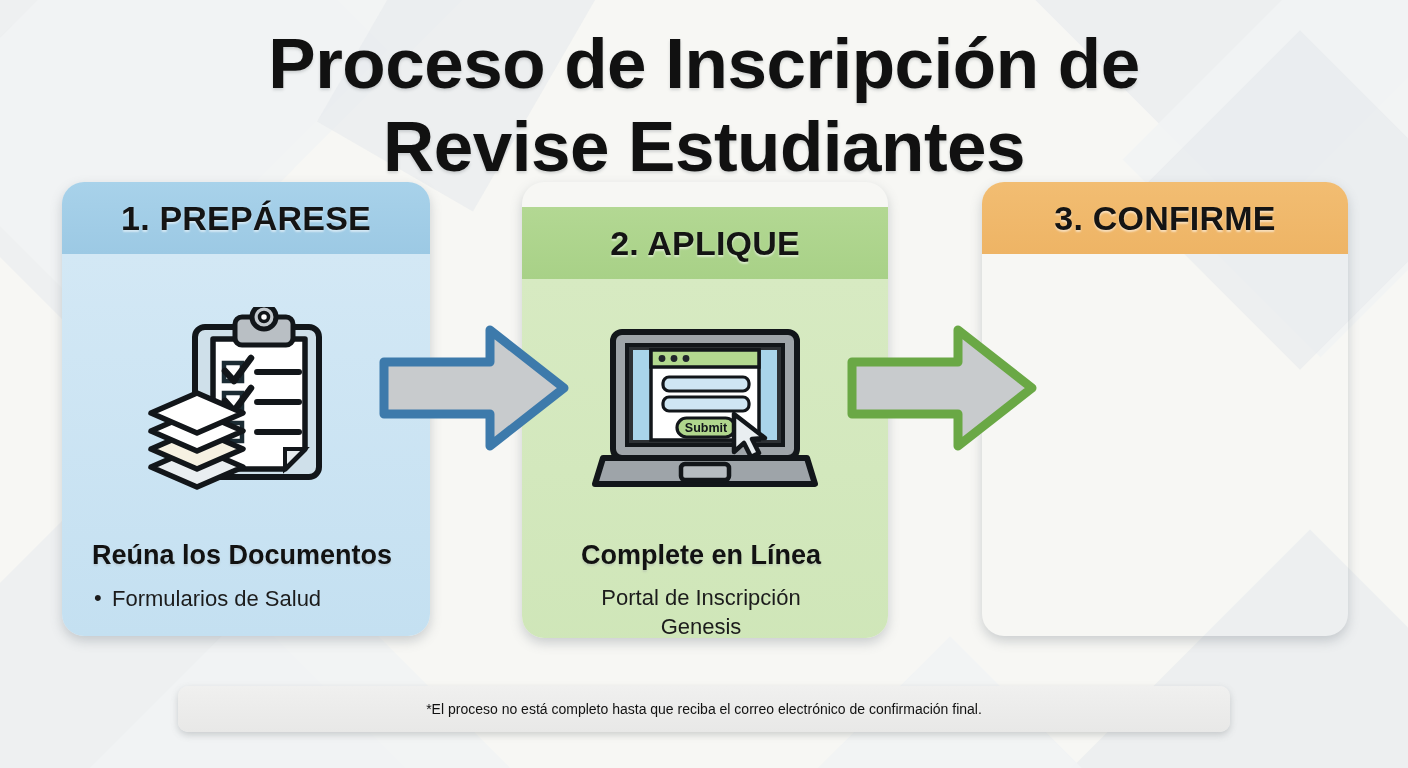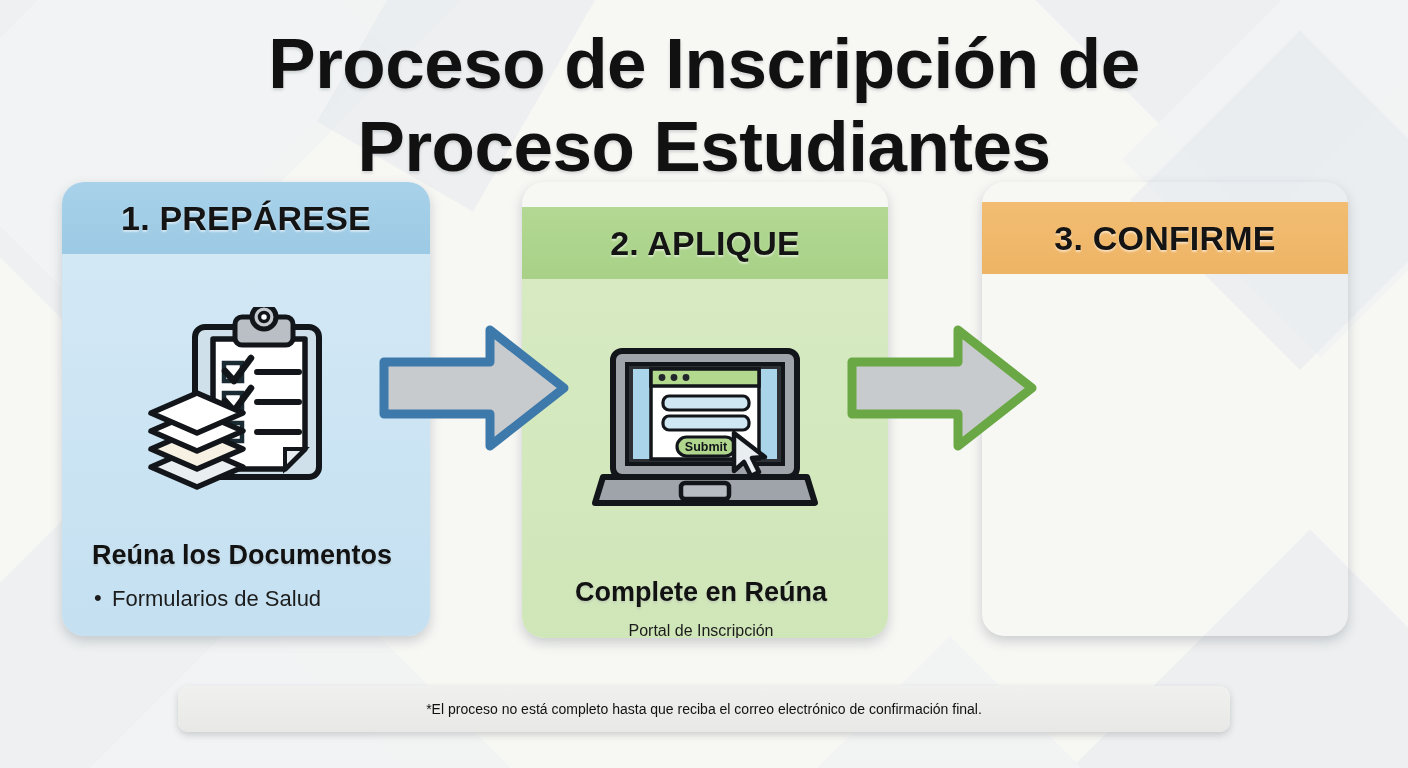--- a/index.html
+++ b/index.html
@@ -101,21 +101,21 @@
     text-align: center;
   }
   .card-title {
     font-size: 27px;
     font-weight: bold;
     color: #121212;
     margin-bottom: 12px;
     text-shadow: 0 2px 2px rgba(160,165,170,0.35);
   }
   .card-sub {
-    font-size: 16px;
+    font-size: 22px;
     color: #1c1c1c;
     line-height: 1.32;
   }
   .bullets {
     list-style: none;
     text-align: left;
     padding-left: 14px;
   }
   .bullets li {
     font-size: 22px;
@@ -136,21 +136,21 @@
   #card-1 .card-header { background: linear-gradient(180deg,#a8d2ea 0%, #9cc9e4 100%); }
   #card-1 .card-body   { background: linear-gradient(180deg,#d3e8f5 0%, #c4e0f1 100%); }
 
   
   #card-2 { left: 522px; width: 366px; height: 456px; }
   #card-2 .card-header { background: linear-gradient(180deg,#b3d893 0%, #a8d187 100%); margin-top: 25px; }
   #card-2 .card-body   { background: linear-gradient(180deg,#d7eac2 0%, #cfe6b8 100%); }
 
   
   #card-3 { left: 982px; width: 366px; height: 454px; }
-  #card-3 .card-header { background: linear-gradient(180deg,#f2bd72 0%, #eeb465 100%); margin-top: 20px; }
+  #card-3 .card-header { background: linear-gradient(180deg,#f2bd72 0%, #eeb465 100%); }
   #card-3 .card-body   { background: linear-gradient(180deg,#fadfb6 0%, #f7d7a7 100%); }
 
   
   .arrow {
     position: absolute;
     z-index: 6;
     top: 318px;
   }
   #arrow-1 { left: 378px; }
   #arrow-2 { left: 846px; }
@@ -187,21 +187,21 @@
   <div class="bg-shape soft" style="left:1180px; top:80px; width:240px; height:240px; transform:rotate(45deg);"></div>
   <div class="bg-shape" style="left:-100px; top:560px; width:420px; height:420px; transform:rotate(45deg);"></div>
   <div class="bg-shape pale" style="left:150px; top:620px; width:300px; height:300px; transform:rotate(45deg);"></div>
   <div class="bg-shape soft" style="left:1140px; top:600px; width:340px; height:340px; transform:rotate(45deg);"></div>
   <div class="bg-shape pale" style="left:820px; top:690px; width:260px; height:260px; transform:rotate(45deg);"></div>
   <div class="bg-shape soft" style="left:430px; top:-300px; width:180px; height:500px; transform:rotate(30deg);"></div>
 </div>
 
 <div id="title">
   <div class="line">Proceso de Inscripción de</div>
-  <div class="line">Proceso Estudiantes</div>
+  <div class="line">Revise Estudiantes</div>
 </div>
 
 <div id="cards">
 
   <div class="card" id="card-1">
     <div class="card-header">
       <span class="htext">1. PREPÁRESE</span>
     </div>
     <div class="card-body">
       <div class="icon-area">
@@ -273,22 +273,23 @@
           <rect x="88" y="92" width="58" height="19" rx="9.5" ry="9.5" fill="#b0d68d" stroke="#12161a" stroke-width="3.2"></rect>
           <text x="117" y="106" font-family="'Liberation Sans', sans-serif" font-size="12.5" font-weight="bold" fill="#12161a" text-anchor="middle">Submit</text>
 
           <path d="M145 88 L145 126 L155 117 L162 131 L170 127 L163 113 L176 112 Z" fill="#e9eef1" stroke="#12161a" stroke-width="4.5" stroke-linejoin="round"></path>
 
           <path d="M14 132 H218 L226 158 H6 Z" fill="#9ea4a9" stroke="#12161a" stroke-width="6" stroke-linejoin="round"></path>
           <rect x="92" y="138" width="48" height="16" rx="4" ry="4" fill="#b6bcc1" stroke="#12161a" stroke-width="4.5"></rect>
         </svg>
       </div>
       <div class="text-area">
-        <div class="card-title">Complete en Reúna</div>
+        <div class="card-title">Complete en Línea</div>
         <div class="card-sub">Portal de Inscripción</div>
+        <div class="card-sub">Genesis</div>
       </div>
     </div>
   </div>
 
   <div class="card" id="card-3">
     <div class="card-header">
       <span class="htext">3. CONFIRME</span>
     </div>
   </div>
 </div>

